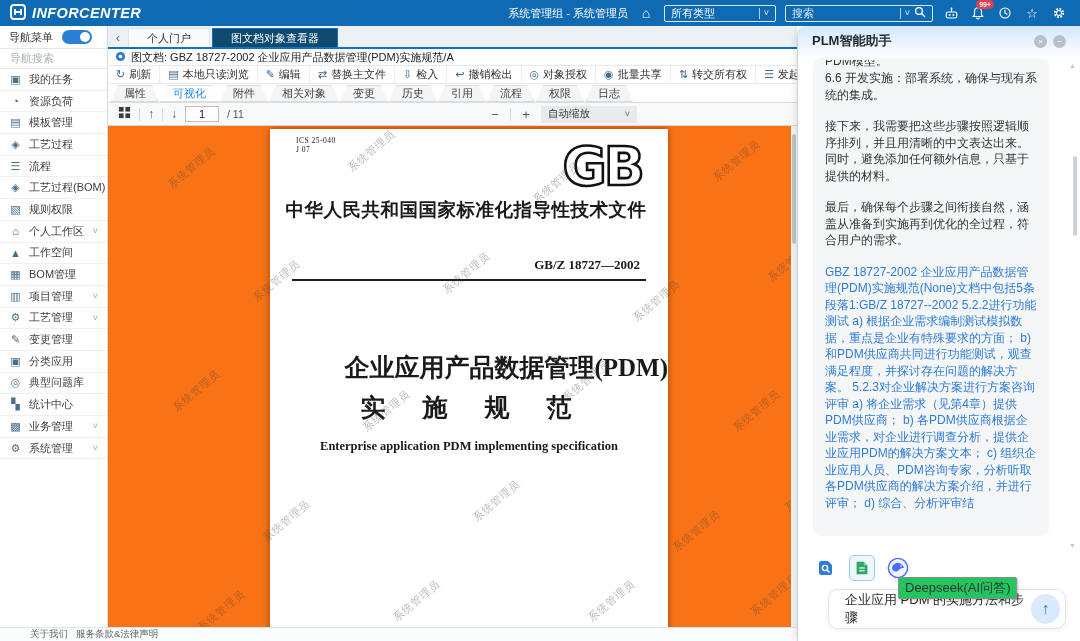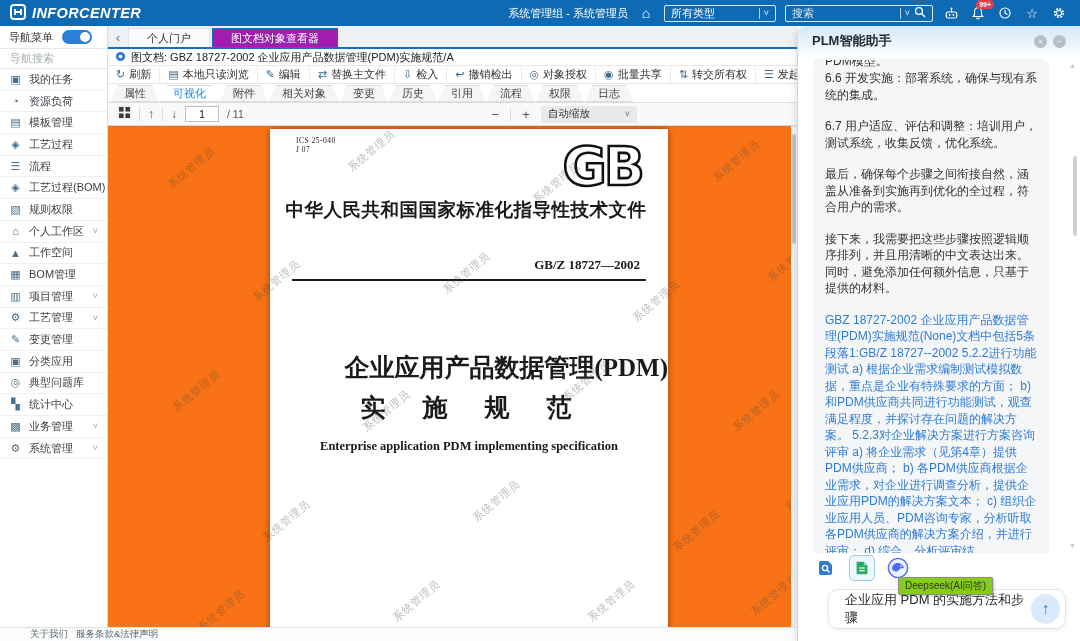--- a/index.html
+++ b/index.html
@@ -34,21 +34,21 @@
   .si-icon { color:#48708d; font-size:11px; width:13px; text-align:center; flex:none; }
   .si-chev { margin-left:auto; color:#9aa2a8; font-size:9px; }
 
   .footer { position:absolute; left:0; bottom:0; width:797px; height:14px; background:#fbfcfd; border-top:1px solid #e0e3e6; font-size:9.5px; color:#5f6periodic5; color:#5f6569; display:flex; gap:8px; padding-left:30px; z-index:12; }
 
   
   .main { position:absolute; left:108px; top:26px; width:689px; bottom:14px; display:flex; flex-direction:column; background:#fff; }
   .tabbar { height:21px; background:#edf1f4; display:flex; align-items:flex-end; }
   .tab-back { width:20px; height:19px; display:flex; align-items:center; justify-content:center; color:#6b7075; font-size:13px; }
   .wtab { height:19px; padding:0 18px; font-size:11px; display:flex; align-items:center; background:#f8fafb; color:#333; border:1px solid #dde3e8; border-bottom:none; margin-right:2px; white-space:nowrap; }
-  .wtab.active { background:#a21caf; color:#fff; border-color:#1271c4; }
+  .wtab.active { background:#0c4a6e; color:#fff; border-color:#1271c4; }
   .tab-underline { height:2px; background:#1271c4; }
   .title-row { height:17px; display:flex; align-items:center; gap:5px; padding:0 7px; font-size:11px; color:#222; border-bottom:1px solid #e8e8e8; white-space:nowrap; }
   .toolbar { height:18px; display:flex; align-items:center; overflow:hidden; border-bottom:1px solid #e8e8e8; flex:none; }
   .tb-btn { display:flex; align-items:center; gap:4px; font-size:11px; color:#333; padding:0 8px; border-right:1px solid #ededed; white-space:nowrap; height:100%; flex:none; }
   .tb-g { color:#3d6a8f; font-size:11px; }
   .doctabs { height:19px; display:flex; align-items:flex-end; padding-left:3px; border-bottom:1px solid #dcdcdc; background:#fff; gap:1px; }
   .dtab { height:17px; padding:0 13px; font-size:11px; color:#444; background:#f4f5f6; display:flex; align-items:center; clip-path:polygon(7px 0, calc(100% - 7px) 0, 100% 100%, 0 100%); box-shadow:inset 0 0 0 1px #ddd; white-space:nowrap; }
   .dtab.active { color:#1b87e6; background:#fdfefe; }
   .pdfbar { height:23px; background:#f8f9fa; border-bottom:1px solid #d6d6d6; display:flex; align-items:center; font-size:12px; color:#444; padding:0 10px; gap:8px; flex:none; }
   .arrow-g { font-size:12px; color:#555; }
@@ -87,21 +87,21 @@
   .bubble p { margin:0 0 15px; }
   .clipwrap { height:10px; overflow:hidden; }
   .clipwrap p { margin:-7px 0 3px; }
   .quote { color:#2e7cd6; }
   .chat-up { position:absolute; right:4px; top:6px; font-size:7px; color:#c3c9ce; }
   .chat-down { position:absolute; right:4px; bottom:4px; font-size:7px; color:#c3c9ce; }
   .chat-thumb { position:absolute; right:3px; top:100px; width:4px; height:80px; background:#ccd1d6; border-radius:2px; }
   .as-tools { height:30px; flex:none; display:flex; align-items:center; gap:11px; padding:0 16px; }
   .tool-plain { width:24px; height:24px; display:flex; align-items:center; justify-content:center; }
   .tool-sel { width:26px; height:26px; border:1px solid #9ec9ee; background:#eef7ff; border-radius:5px; display:flex; align-items:center; justify-content:center; }
-  .tooltip { position:absolute; left:100px; top:551px; background:#84cc16; border:1px solid #8d8d8d; border-radius:2px; font-size:10px; color:#333; padding:1px 6px; box-shadow:1px 1px 3px rgba(0,0,0,.25); white-space:nowrap; z-index:25; }
+  .tooltip { position:absolute; left:100px; top:551px; background:#22c55e; border:1px solid #8d8d8d; border-radius:2px; font-size:13px; color:#333; padding:1px 6px; box-shadow:1px 1px 3px rgba(0,0,0,.25); white-space:nowrap; z-index:25; }
   .as-inputwrap { flex:none; padding:6px 14px 12px; }
   .as-input { height:40px; border:1px solid #e3e6e9; border-radius:10px; box-shadow:0 1px 5px rgba(0,0,0,.07); display:flex; align-items:center; padding:0 5px 0 16px; font-size:13px; color:#2d2d2d; background:#fff;margin-left:16px; }
   .send { margin-left:auto; width:30px; height:30px; border-radius:50%; background:#d9eafc; color:#2f7fd3; display:flex; align-items:center; justify-content:center; font-size:16px; font-weight:bold; }
 </style>
 </head>
 <body>
 
 <div class="topbar">
   <div class="logo">
     <span>
@@ -418,23 +418,22 @@
       <span class="as-circle">×</span>
       <span class="as-circle">−</span>
     </span>
   </div>
   <div class="chat">
     <div class="bubble" id="bubble">
         <div class="clipwrap">
           <p>PDM模型。</p>
         </div>
         <p>6.6 开发实施：部署系统，确保与现有系统的集成。</p>
-        <p>6.7 用户适应、评估和调整：培训用户，测试系统，收集反馈，优化系统。</p>
+        <p>接下来，我需要把这些步骤按照逻辑顺序排列，并且用清晰的中文表达出来。同时，避免添加任何额外信息，只基于提供的材料。</p>
         <p>最后，确保每个步骤之间衔接自然，涵盖从准备到实施再到优化的全过程，符合用户的需求。</p>
-        <p>接下来，我需要把这些步骤按照逻辑顺序排列，并且用清晰的中文表达出来。同时，避免添加任何额外信息，只基于提供的材料。</p>
         <p class="quote">GBZ 18727-2002 企业应用产品数据管理(PDM)实施规范(None)文档中包括5条段落1:GB/Z 18727--2002 5.2.2进行功能测试 a) 根据企业需求编制测试模拟数据，重点是企业有特殊要求的方面； b) 和PDM供应商共同进行功能测试，观查满足程度，并探讨存在问题的解决方案。 5.2.3对企业解决方案进行方案咨询评审 a) 将企业需求（见第4章）提供PDM供应商； b) 各PDM供应商根据企业需求，对企业进行调查分析，提供企业应用PDM的解决方案文本； c) 组织企业应用人员、PDM咨询专家，分析听取各PDM供应商的解决方案介绍，并进行评审； d) 综合、分析评审结</p>
       </div>
     <span class="chat-up">▲</span>
     <span class="chat-down">▼</span>
     <span class="chat-thumb"></span>
   </div>
   <div class="as-tools">
     <span class="tool-plain">
       <svg width="20" height="20" viewBox="0 0 20 20">
           <path d="M3 5 a2 2 0 0 1 2-2 h7 l4 4 v8 a2 2 0 0 1 -2 2 h-9 a2 2 0 0 1 -2-2 Z" fill="#2e7cd6"></path>

